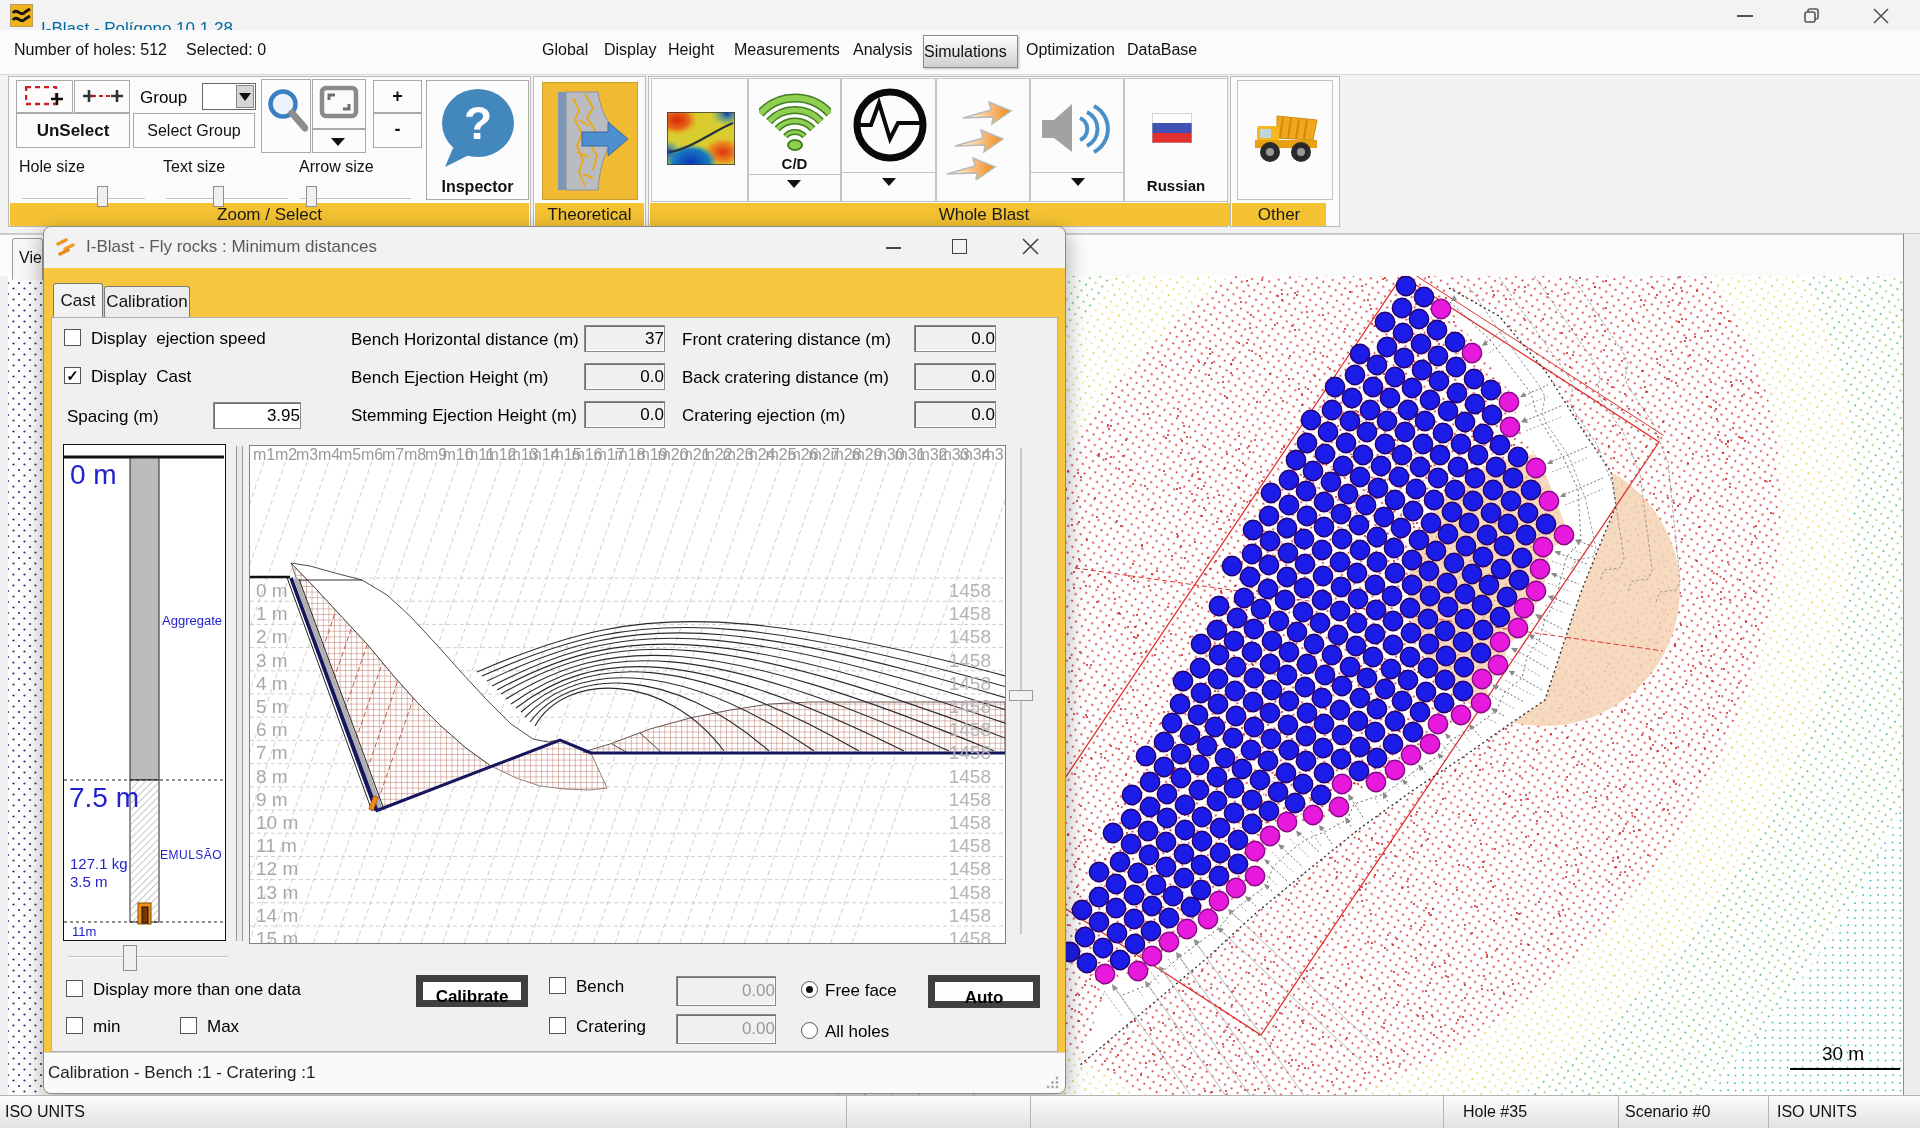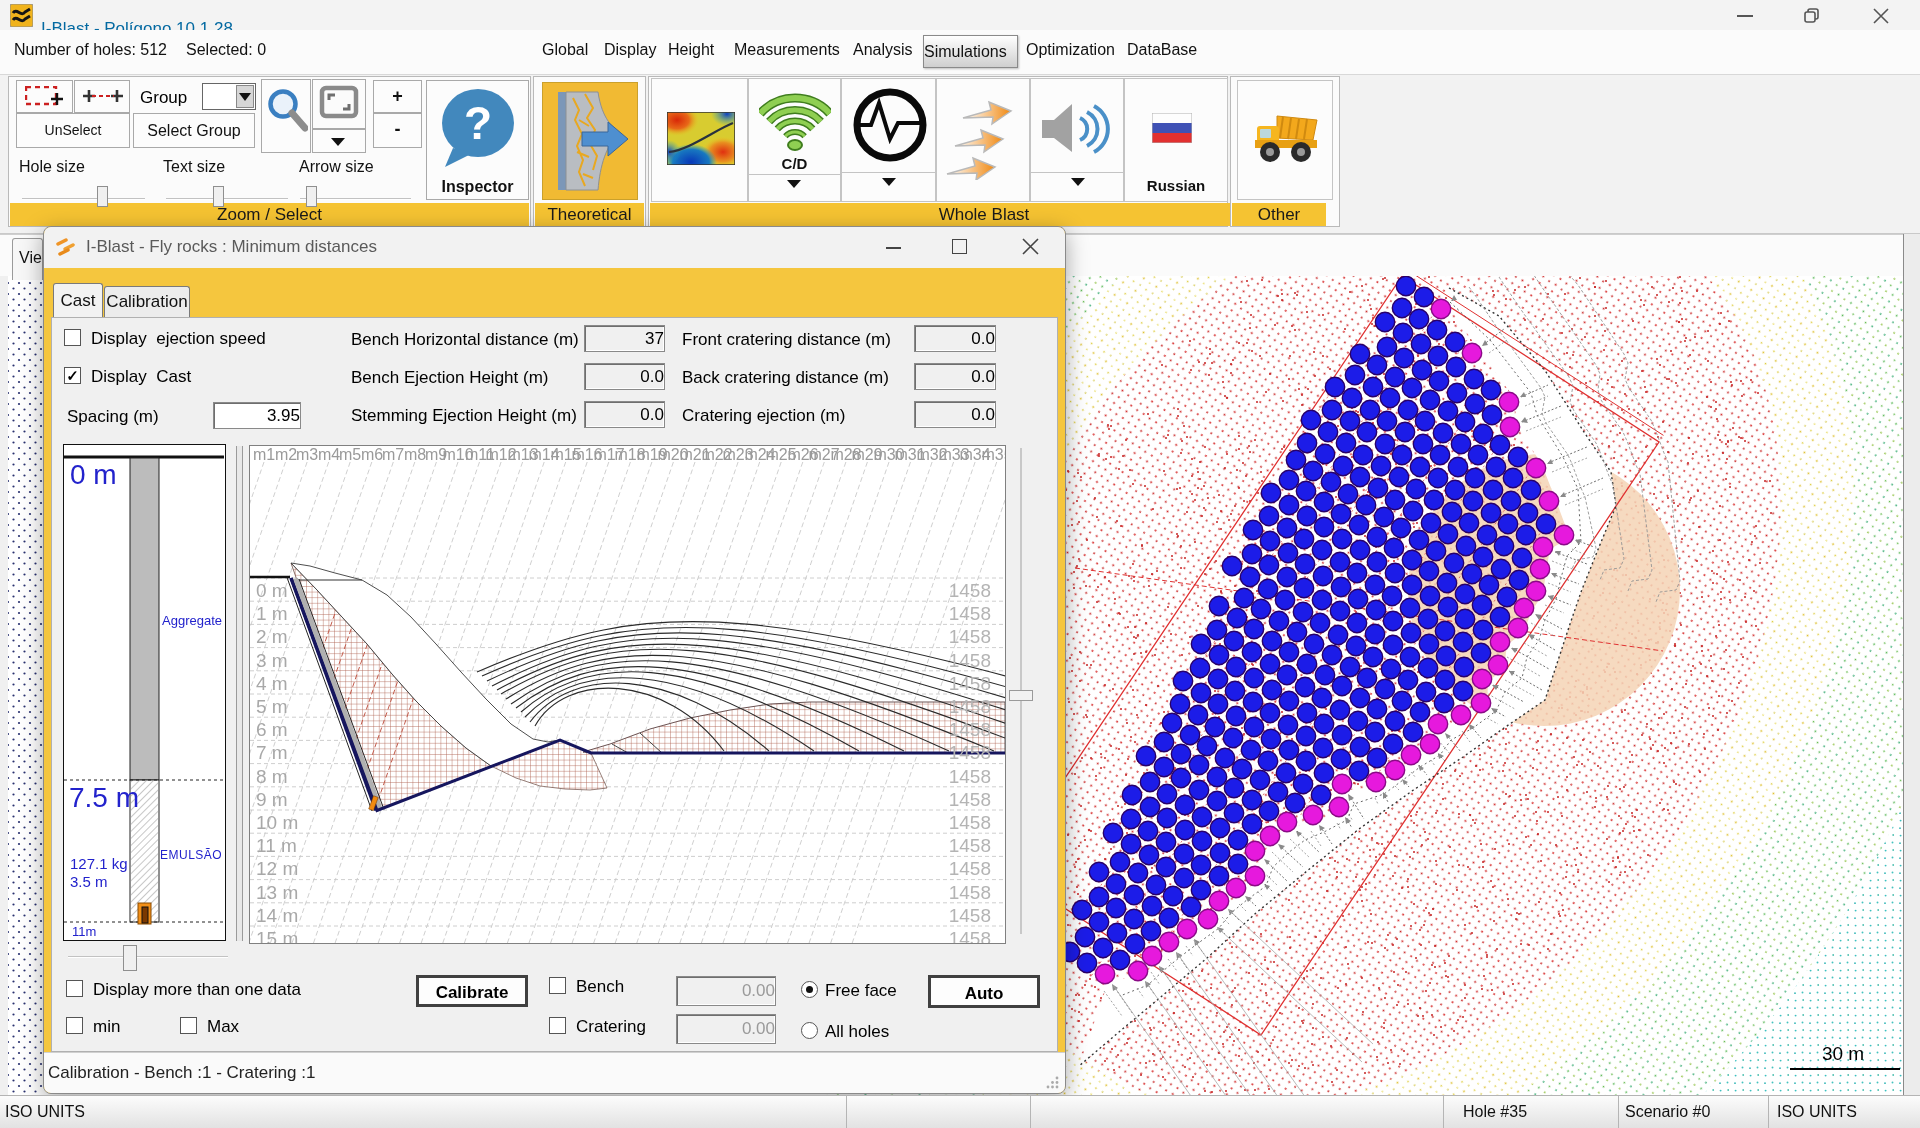--- a/index.html
+++ b/index.html
@@ -5,21 +5,21 @@
 body{font-family:"Liberation Sans",sans-serif;background:#f0f0f0;position:relative;font-size:16px;color:#111}
 .ab{position:absolute}
 .sec{position:absolute;background:#fbfbfb;border:1px solid #b9b9b9}
 .ybar{position:absolute;background:#f5c332;text-align:center;font-size:17px;color:#1a1a1a;line-height:23px;height:23px}
 .tbtn{position:absolute;background:#fcfcfc;border:1px solid #a9a9a9;text-align:center}
 .cell{position:absolute;background:#fcfcfc;border:1px solid #c4c4c4}
 .fld{position:absolute;border:1px solid #898989;box-shadow:inset 1px 1px 0 #6e6e6e,inset -1px -1px 0 #fff;background:#f0f0f0;text-align:right;font-size:17px;line-height:25px;color:#000}
 .lbl{position:absolute;font-size:17px;color:#000;white-space:nowrap}
 .cb{position:absolute;width:17px;height:17px;background:#fff;border:1px solid #555;font-size:15px;line-height:15px;text-align:center;font-weight:bold;color:#000}
 .radio{position:absolute;width:17px;height:17px;background:#fff;border:1px solid #555;border-radius:50%}
-.btn{position:absolute;background:#fdfdfd;border:3px solid #404040;text-align:center;font-size:17px;color:#000}
+.btn{position:absolute;background:#fdfdfd;border:7px solid #404040;text-align:center;font-size:17px;color:#000}
 .sep{position:absolute;width:1px;background:#b5b5b5}
 </style></head><body>
 <div class="ab" style="left:0;top:0;width:1920px;height:30px;background:#f3f3f3"></div>
 <svg class="ab" style="left:10px;top:4px" width="23" height="23">
 <rect x="0" y="0" width="23" height="23" rx="2" fill="#f0b31c" stroke="#8a8a8a"></rect>
 <path d="M3 9 C7 3 11 14 15 8 L20 5" stroke="#151515" stroke-width="3" fill="none"></path>
 <path d="M3 16 C7 10 11 21 15 15 L20 12" stroke="#151515" stroke-width="3" fill="none"></path>
 </svg>
 <div class="ab" style="left:41px;top:19px;font-size:17px;color:#0369a1">I-Blast - Polígono 10.1.28</div>
 <div class="ab" style="left:1737px;top:15px;width:16px;height:2px;background:#555"></div>
@@ -48,21 +48,21 @@
 <svg class="ab" style="left:25px;top:86px" width="40" height="22">
 <rect x="1" y="1" width="30" height="17" fill="none" stroke="#cc2020" stroke-width="2.4" stroke-dasharray="5 4"></rect>
 <path d="M26 13 h12 M32 7 v12" stroke="#111" stroke-width="2.4"></path>
 </svg>
 <div class="tbtn" style="left:74px;top:80px;width:56px;height:33px"></div>
 <svg class="ab" style="left:82px;top:88px" width="42" height="16">
 <path d="M4 2 v12 M-2 8 h12" stroke="#333" stroke-width="2.6" transform="translate(3,0)"></path>
 <path d="M4 2 v12 M-2 8 h12" stroke="#333" stroke-width="2.6" transform="translate(31,0)"></path>
 <path d="M10 8 H32" stroke="#cc2020" stroke-width="2" stroke-dasharray="4 3"></path>
 </svg>
-<div class="tbtn" style="left:16px;top:113px;width:114px;height:35px;font-size:14px;font-weight:normal;line-height:33px">UnSelect</div>
+<div class="tbtn" style="left:16px;top:113px;width:114px;height:35px;font-size:17px;font-weight:bold;line-height:33px">UnSelect</div>
 <div class="lbl" style="left:140px;top:88px">Group</div>
 <div class="ab" style="left:202px;top:83px;width:54px;height:27px;background:#fff;border:1px solid #666"></div>
 <div class="ab" style="left:236px;top:85px;width:18px;height:23px;background:#d6d6d6;border:1px solid #888"></div>
 <svg class="ab" style="left:239px;top:93px" width="12" height="8">
     <path d="M0 0 h12 l-6 8 z" fill="#111"></path>
   </svg>
 <div class="tbtn" style="left:133px;top:113px;width:122px;height:35px;font-size:16px;line-height:33px">Select Group</div>
 <div class="tbtn" style="left:261px;top:79px;width:50px;height:74px"></div>
 <svg class="ab" style="left:266px;top:88px" width="42" height="52">
 <circle cx="17" cy="16" r="12.5" fill="#eaf2fa" stroke="#3a7fc1" stroke-width="4.5"></circle>

